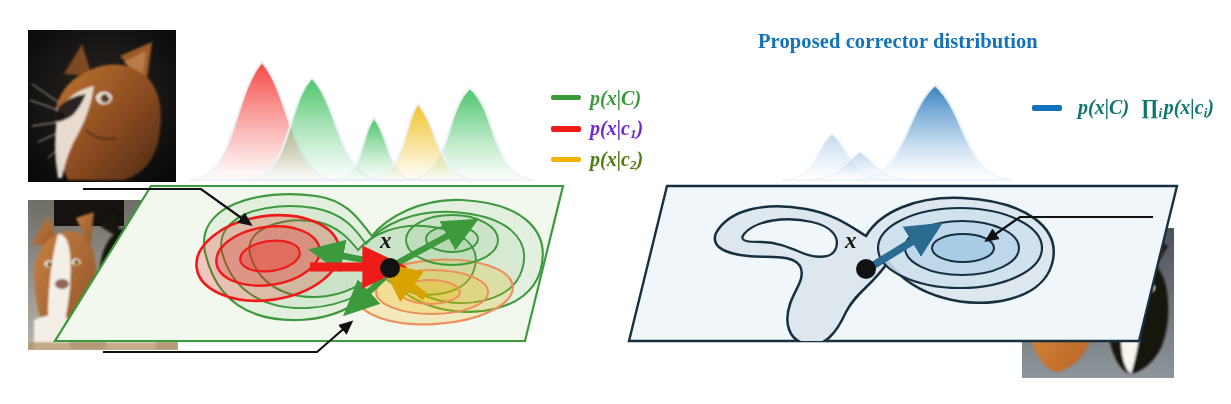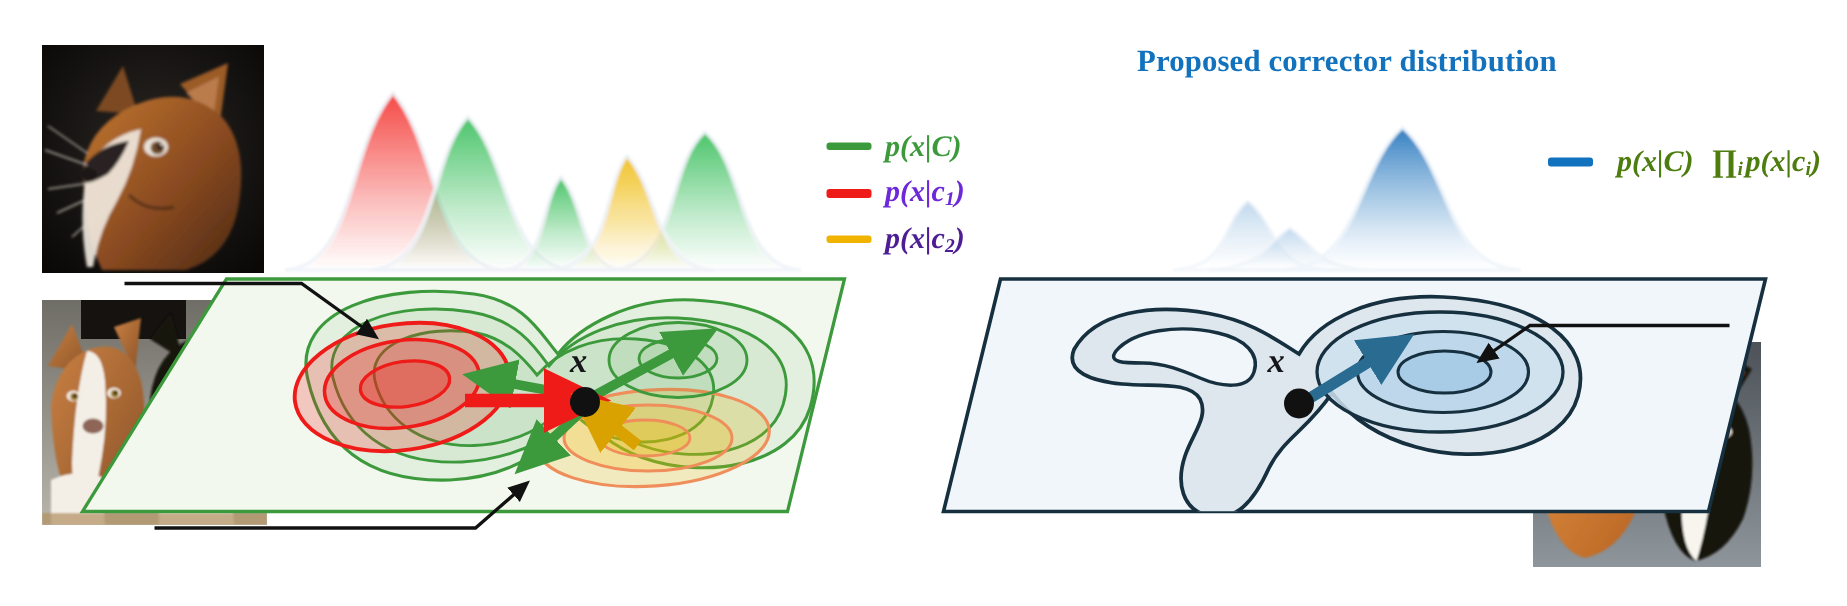--- a/index.html
+++ b/index.html
@@ -11,21 +11,21 @@
          font-family:"Liberation Serif",serif;font-weight:bold;font-size:20.5px;
          color:#1272bd;letter-spacing:.1px;white-space:nowrap;margin-left:25px;}
   .legend{position:absolute;left:551px;top:82px;}
   .legrow{display:flex;align-items:center;height:31px;}
   .legswatch{width:30px;height:5px;border-radius:2px;margin-right:9px;flex:0 0 auto;}
   .leglabel{font-family:"Liberation Serif",serif;font-weight:bold;font-style:italic;
             font-size:20px;white-space:nowrap;line-height:1;}
   .sub{font-size:13px;font-style:italic;vertical-align:-0.22em;font-weight:bold;}
   .rlegend{position:absolute;left:1032px;top:96px;display:flex;align-items:center;}
   .rlegend .legswatch{background:#1272bd;margin-right:12px;height:6px;}
-  .frac{display:inline-block;text-align:center;color:#4d7c0f;
+  .frac{display:inline-block;text-align:center;color:#0f766e;
         font-family:"Liberation Serif",serif;font-weight:bold;font-style:italic;}
   .frac .num{font-size:20px;padding:0 4px 1px;line-height:1.08;}
   .frac .bar{height:2.5px;background:#1272bd;margin:1px 0 2px;}
   .frac .den{font-size:20px;padding:1px 4px 0;line-height:1.08;}
   .prod{font-style:normal;font-size:21px;}
   .xlab{position:absolute;font-family:"Liberation Serif",serif;font-style:italic;
         font-weight:bold;font-size:23px;color:#15151a;}
   .photo{position:absolute;overflow:hidden;}
   .photo svg{display:block;}
 </style>
@@ -360,21 +360,21 @@
     <div class="legrow">
       <span class="legswatch" style="background:#3c9a3c;"></span>
       <span class="leglabel" style="color:#3c9a3c;"><span>p(x|C)</span></span>
     </div>
     <div class="legrow">
       <span class="legswatch" style="background:#ee1b18;height:6px;"></span>
       <span class="leglabel" style="color:#6d28d9;"><span>p(x|c</span><span class="sub">1</span>)</span>
     </div>
     <div class="legrow">
       <span class="legswatch" style="background:#f0b400;"></span>
-      <span class="leglabel" style="color:#4c1d95;"><span>p(x|c</span><span class="sub">2</span>)</span>
+      <span class="leglabel" style="color:#4d7c0f;"><span>p(x|c</span><span class="sub">2</span>)</span>
     </div>
   </div>
 
   <div class="rlegend">
     <span class="legswatch"></span>
     <span class="frac">
       <span class="num">p(x|C)</span>
       <span class="bar"></span>
       <span class="den"><span class="prod">∏</span><span class="sub">i</span> <span>p(x|c</span><span class="sub">i</span><span>)</span></span>
     </span>

